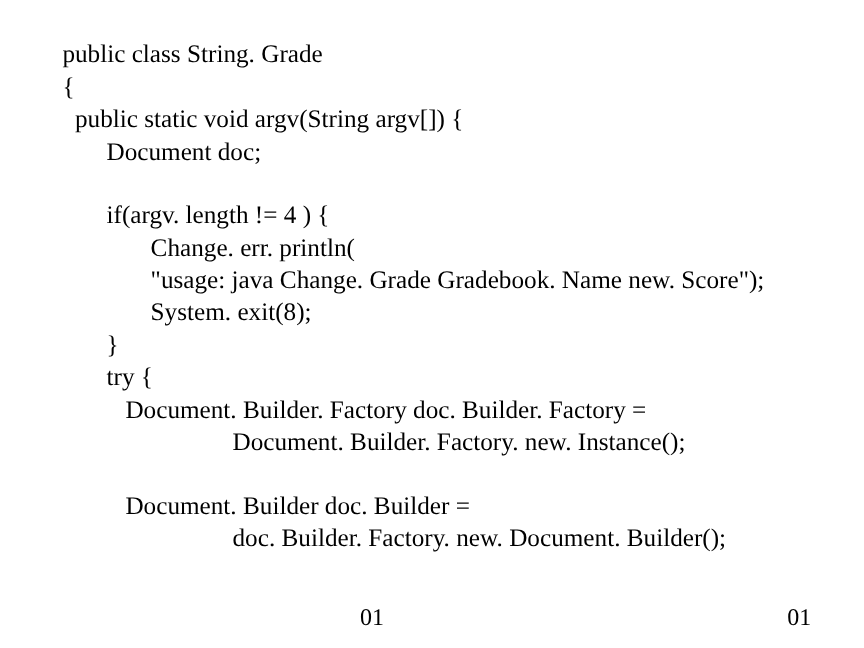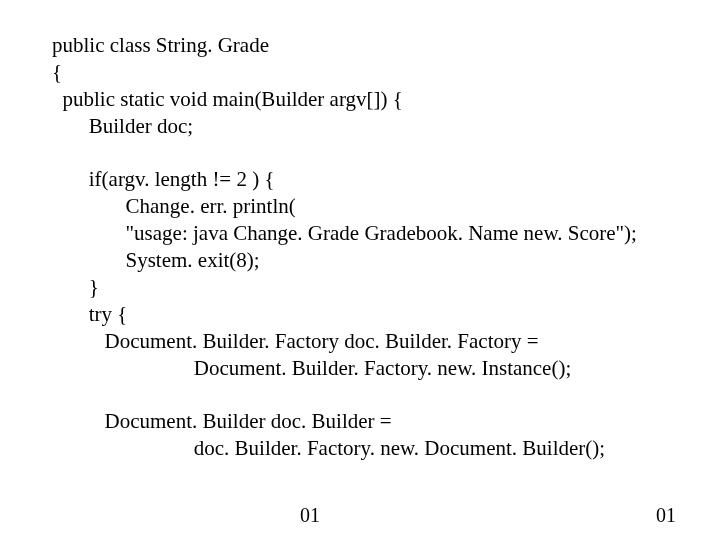--- a/index.html
+++ b/index.html
@@ -39,24 +39,24 @@
     bottom: 13px;
     font-size: 20px;
   }
 </style>
 </head>
 <body>
 
 <div class="slide">
   <div class="code"><span>public class String. Grade</span>
 <span>{</span>
-<span>  public static void main(Builder argv[]) {</span>
-<span>       Builder doc;</span>
+<span>  public static void argv(String argv[]) {</span>
+<span>       Document doc;</span>
 <span></span>
-<span>       if(argv. length != 2 ) {</span>
+<span>       if(argv. length != 4 ) {</span>
 <span>              Change. err. println(</span>
 <span>              "usage: java Change. Grade Gradebook. Name new. Score");</span>
 <span>              System. exit(8);</span>
 <span>       }</span>
 <span>       try {</span>
 <span>          Document. Builder. Factory doc. Builder. Factory =</span>
 <span>                           Document. Builder. Factory. new. Instance();</span>
 <span></span>
 <span>          Document. Builder doc. Builder =</span>
 <span>                           doc. Builder. Factory. new. Document. Builder();</span></div>

